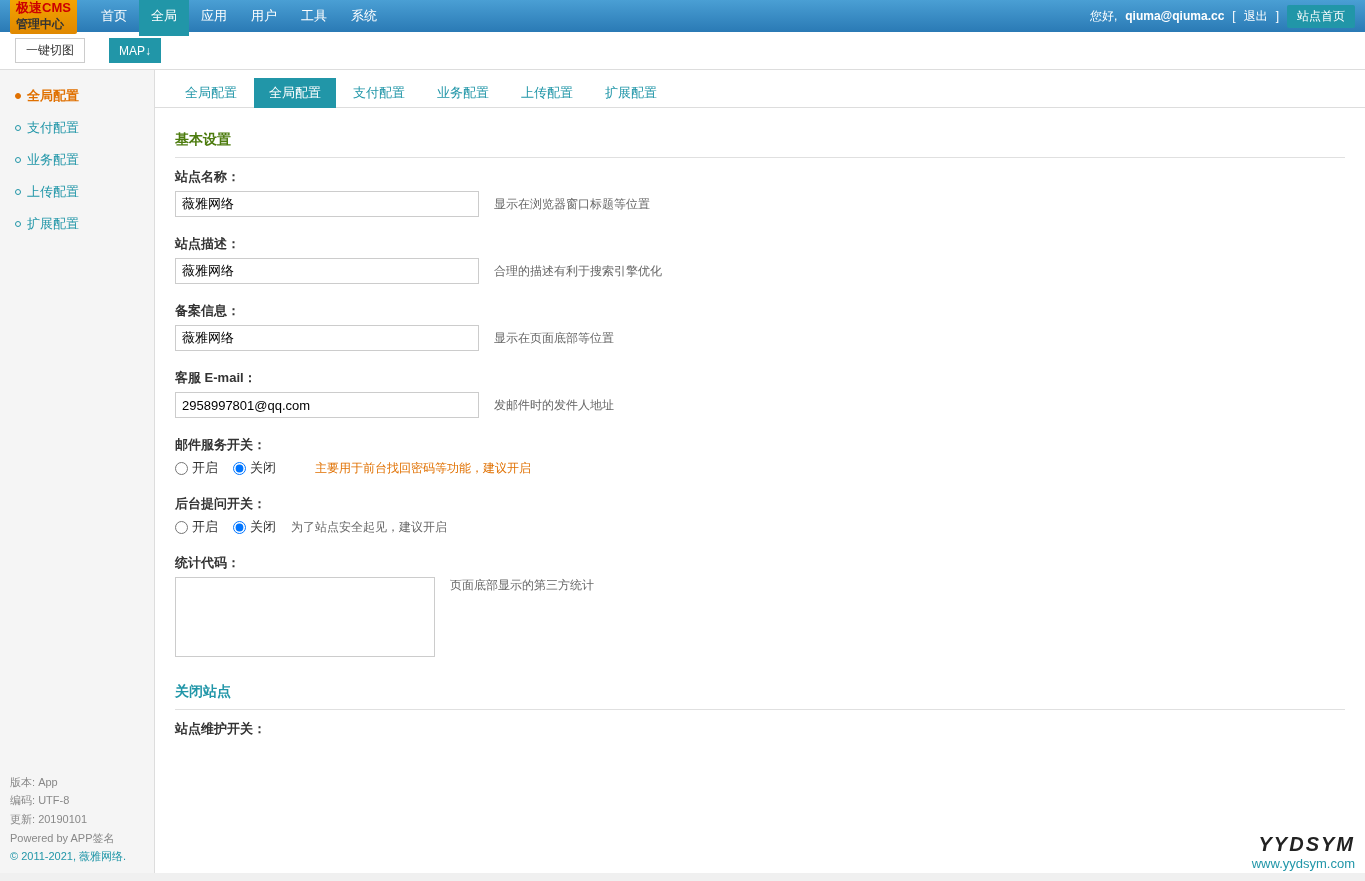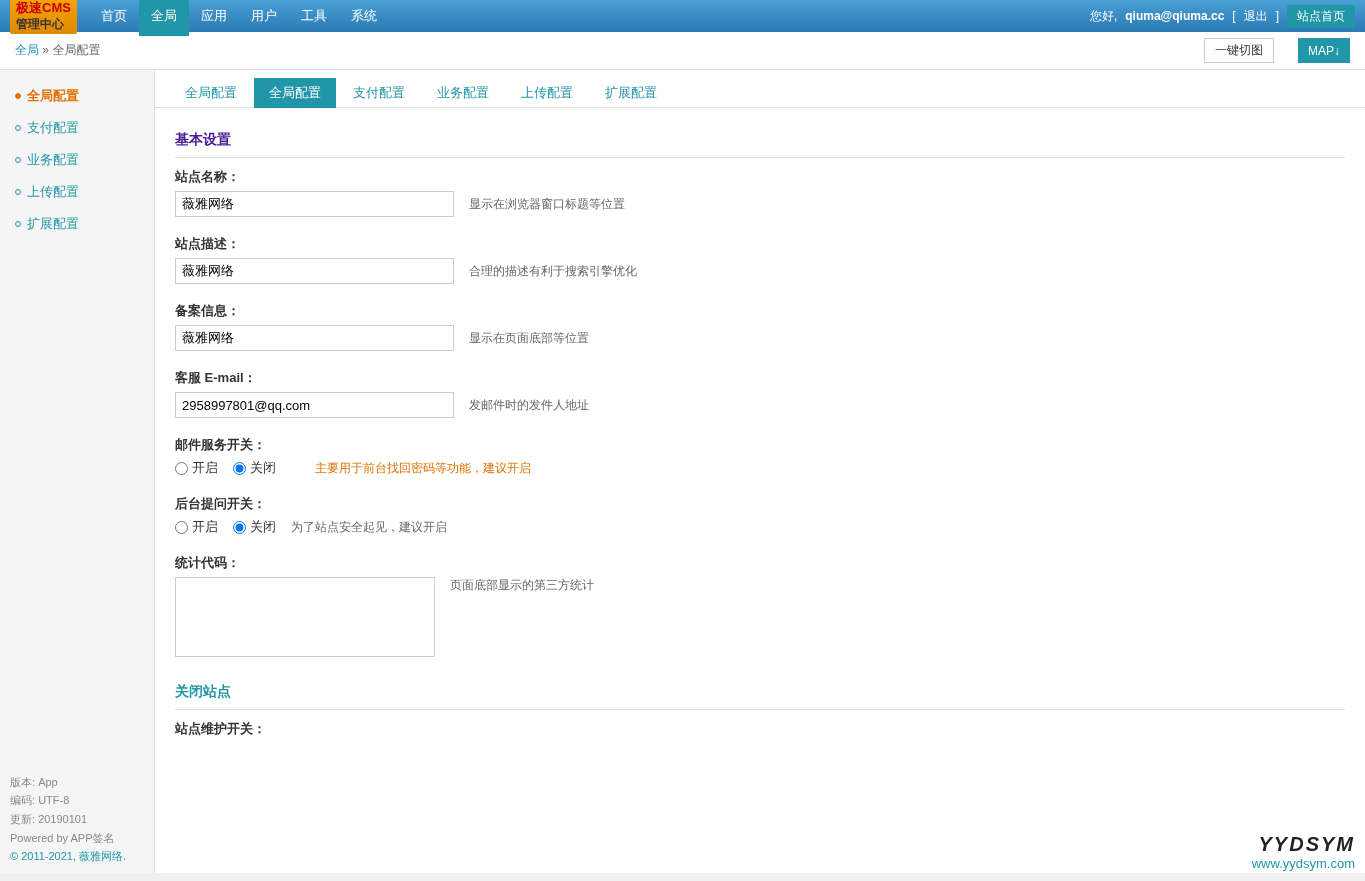--- a/index.html
+++ b/index.html
@@ -103,41 +103,41 @@
       background: #2196a8;
       color: #fff;
       border-color: #2196a8;
     }
 
     
     .form-content { padding: 15px 20px; }
 
     .section-title {
       font-size: 14px;
-      color: #4c1d95;
+      color: #4d7c0f;
       font-weight: bold;
       padding: 8px 0;
       margin-bottom: 10px;
       border-bottom: 1px solid #e0e0e0;
     }
 
     .form-group { margin-bottom: 18px; }
     .form-label {
       font-size: 13px;
       color: #333;
       font-weight: bold;
       margin-bottom: 5px;
       display: block;
     }
     .form-row { display: flex; align-items: center; gap: 15px; }
     .form-input {
       border: 1px solid #ccc;
       padding: 4px 6px;
       font-size: 13px;
-      width: 279px;
+      width: 304px;
       height: 26px;
       outline: none;
     }
     textarea.form-input {
       height: 80px;
       resize: none;
       width: 260px;
     }
     .form-hint { color: #666; font-size: 12px; }
     .form-hint.warning { color: #e07000; margin-left: 24px; }
@@ -218,25 +218,20 @@
     <span>您好,</span>
     <span style="font-weight:bold;">qiuma@qiuma.cc</span>
     <span>[</span>
       <a href="#">退出</a>
       <span>]</span>
     <span class="btn-site">站点首页</span>
   </div>
 </div>
 
 <div class="header-bar">
-  <div class="breadcrumb">
-    <a href="#">全局</a>
-    <span>»</span>
-    <span>全局配置</span>
-  </div>
   <div class="header-actions">
     <button class="btn-switch">一键切图</button>
     <button class="btn-map">MAP↓</button>
   </div>
 </div>
 
 <div class="main-layout">
 
   <div class="sidebar">
     <div class="sidebar-item active">

